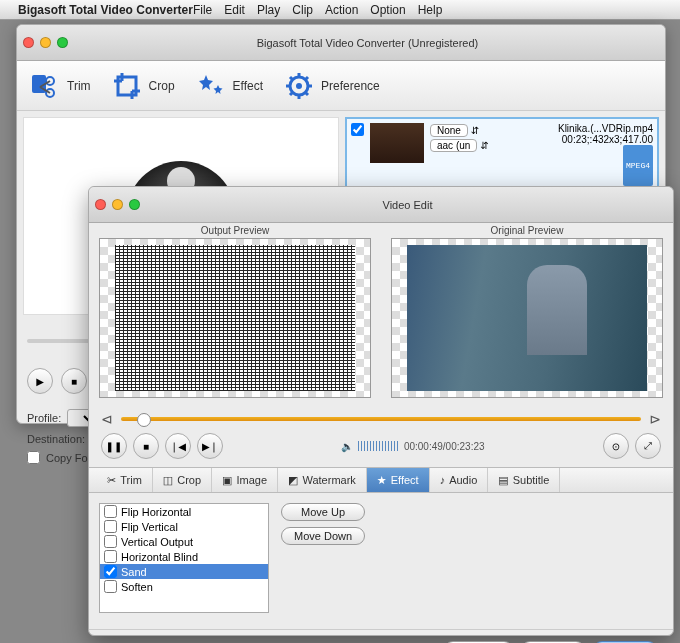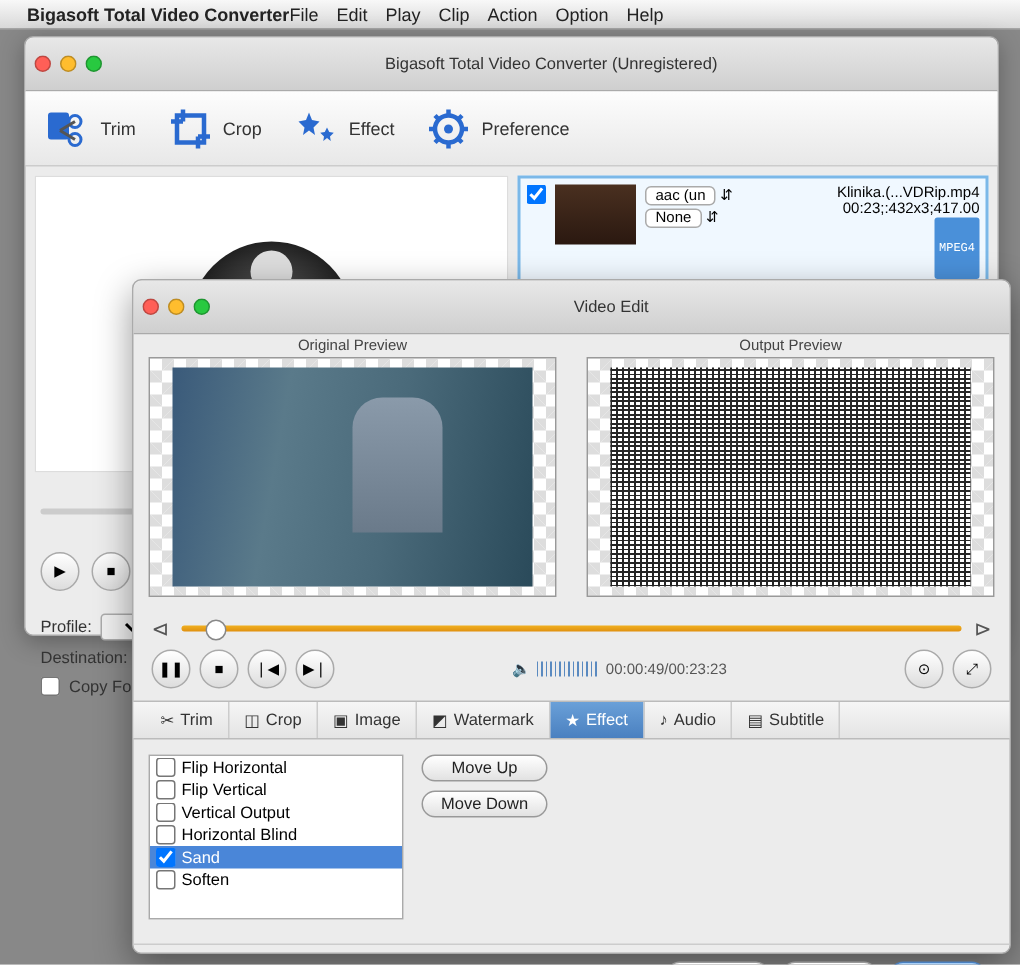--- a/index.html
+++ b/index.html
@@ -160,22 +160,22 @@
 
   <div class="mainbody">
     <div class="leftpane">
       <div class="reel"></div>
     </div>
     <div class="rightpane">
       <div class="fileitem">
         <input type="checkbox" checked="" style="">
         <div class="thumb"></div>
         <div class="meta">
+          <div><span class="sel">None</span> ⇵</div>
           <div><span class="sel">aac (un</span> ⇵</div>
-          <div><span class="sel">None</span> ⇵</div>
         </div>
         <div style="text-align:right">
           <div>Klinika.(...VDRip.mp4</div>
           <div>00:23;:432x3;417.00</div>
           <span class="badge">MPEG4</span>
         </div>
       </div>
     </div>
   </div>
 
@@ -208,29 +208,29 @@
     <div class="tlights">
       <div class="tl red"></div>
       <div class="tl yellow"></div>
       <div class="tl green"></div>
     </div>
     <div class="ttitle">Video Edit</div>
   </div>
 
   <div class="previews">
     <div class="prevcol">
+      <div class="prevlabel">Output Preview</div>
+      <div class="prevbox">
+          <div class="frame out"></div>
+        </div>
+    </div>
+    <div class="prevcol">
       <div class="prevlabel">Original Preview</div>
       <div class="prevbox">
           <div class="frame orig"></div>
-        </div>
-    </div>
-    <div class="prevcol">
-      <div class="prevlabel">Output Preview</div>
-      <div class="prevbox">
-          <div class="frame out"></div>
         </div>
     </div>
   </div>
 
   <div class="scrub">
     <span style="font-size:14px;color:#555">⊲</span>
     <div class="bar"></div>
     <span style="font-size:14px;color:#555">⊳</span>
   </div>
 

